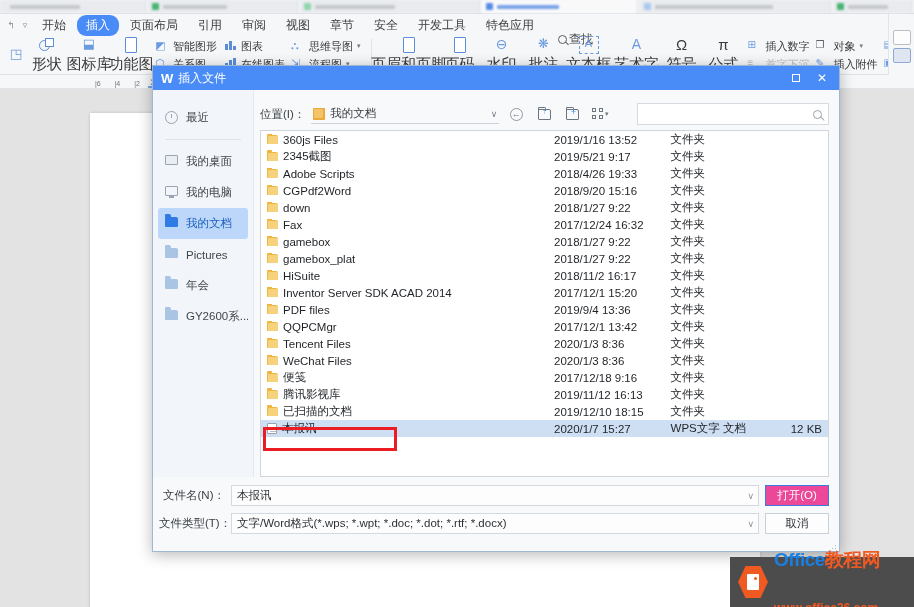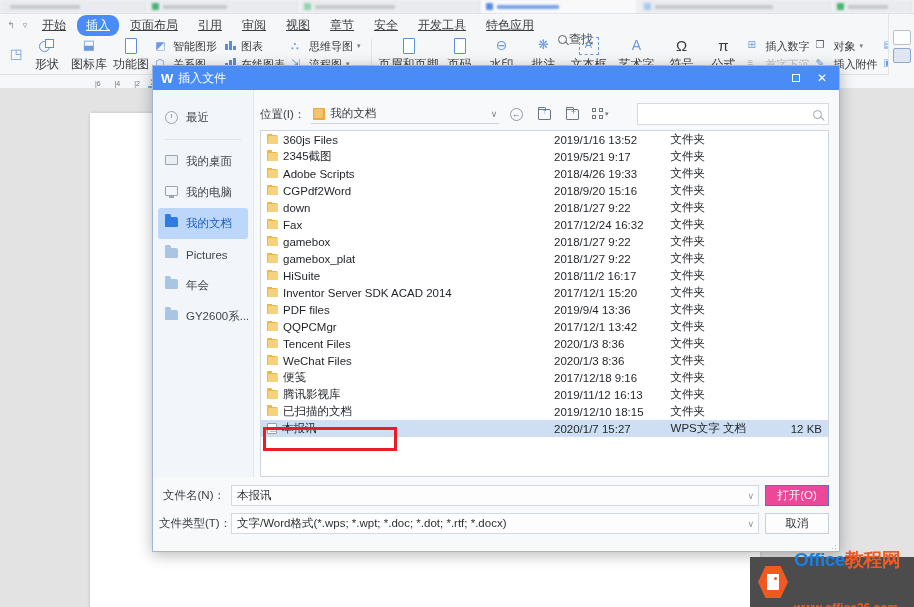--- a/index.html
+++ b/index.html
@@ -36,21 +36,20 @@
     background: #f6f7f9; border-bottom: 1px solid #dfe2e6;
   }
   .tabrow {
     height: 22px; display: flex; align-items: center; padding-left: 4px;
     font-size: 12px; color: #3d3d3d;
   }
   .tabrow .mini { width: 14px; text-align: center; color: #8a8f96; font-size: 9px; }
   .tabrow .tabitem {
     padding: 2px 9px; margin: 0 1px; border-radius: 9px; white-space: nowrap;
     cursor: default;
-    text-decoration: underline;
   }
   .tabrow .tabitem.sel { background: #4a8cf7; color: #fff; }
   .tabrow .findbox {
     margin-left: 14px; display: flex; align-items: center; gap: 2px; color: #4a4a4a; margin-top: 28px;
   }
   .tabrow .findbox .mag {
     width: 9px; height: 9px; border: 1.3px solid #5a5f66; border-radius: 50%;
     position: relative; display:inline-block;
   }
   .tabrow .findbox .mag::after {
@@ -63,21 +62,21 @@
     gap: 0px; overflow: hidden;
   }
   .grp { display: flex; align-items: flex-start; height: 38px; padding: 0 4px; }
   .sep { width: 1px; height: 30px; background: #e0e3e7; margin: 3px 3px; flex: none; }
 
   .bigbtn {
     width: 42px; height: 38px; display: flex; flex-direction: column;
     align-items: center; justify-content: center; gap: 1px;
     font-size: 11px; color: #3a3a3a; cursor: default; flex: none;
   }
-  .bigbtn .lbl { white-space: nowrap; font-size: 12px; }
+  .bigbtn .lbl { white-space: nowrap; font-size: 15px; }
   .ic { width: 20px; height: 18px; position: relative; }
 
   .stack { display: flex; flex-direction: column; justify-content: center; height: 38px; flex:none; }
   .smallbtn {
     height: 18px; display: flex; align-items: center; gap: 3px;
     font-size: 11px; color: #3a3a3a; padding: 0 3px; white-space: nowrap; cursor: default;
   }
   .smallbtn.dim { color: #b8bcc2; }
   .sic { width: 15px; height: 14px; position: relative; flex: none; }
   .caret { font-size: 7px; color: #777; margin-left: 1px; }
@@ -285,21 +284,21 @@
     width: 64px; height: 21px; border: 1px solid #c9d0d8; background: #fdfdfd;
     font-size: 11.5px; color: #2d3136; display: flex; align-items: center;
     justify-content: center; cursor: default; flex: none;
   }
   .actbtn.primary { background: #ec4899; border-color: #3d7ae0; color: #fff; }
   .grip { position:absolute; right:3px; bottom:2px; width:7px; height:7px; }
   .grip i { position:absolute; width:1.5px;height:1.5px;background:#b4bac1; }
 
   
   .wm {
-    position: absolute; right: 0; bottom: 0; width: 164px; height: 50px;
+    position: absolute; right: 0; bottom: 0; width: 184px; height: 50px;
     background: #4c4c4c; display: flex; align-items: center; padding-left: 8px; gap: 6px;
   }
   .wm .hex {
     width: 30px; height: 34px; background: #f05a22; flex: none; position: relative;
     clip-path: polygon(25% 3%, 75% 3%, 100% 50%, 75% 97%, 25% 97%, 0% 50%);
     display:flex; align-items:center; justify-content:center;
   }
   .wm .hex .inner { width: 12px; height: 16px; background: #fff; border-radius:1px; position:relative;}
   .wm .hex .inner::after{content:"";position:absolute;right:2px;top:3px;width:3px;height:3px;background:#f05a22;border-radius:50%;}
   .wm .txt1 { font-size: 19px; font-weight: bold; color: #1a7fe0; line-height: 20px; letter-spacing:-.5px;}

